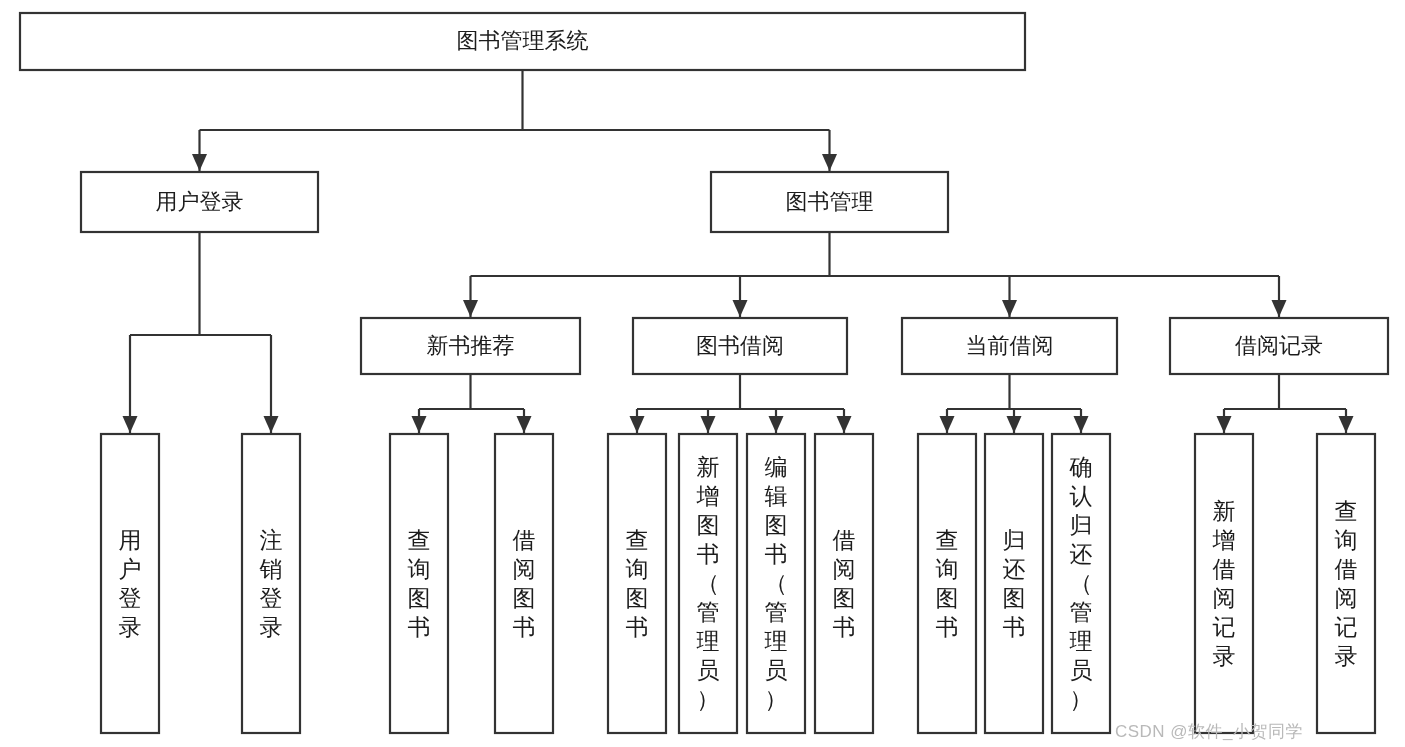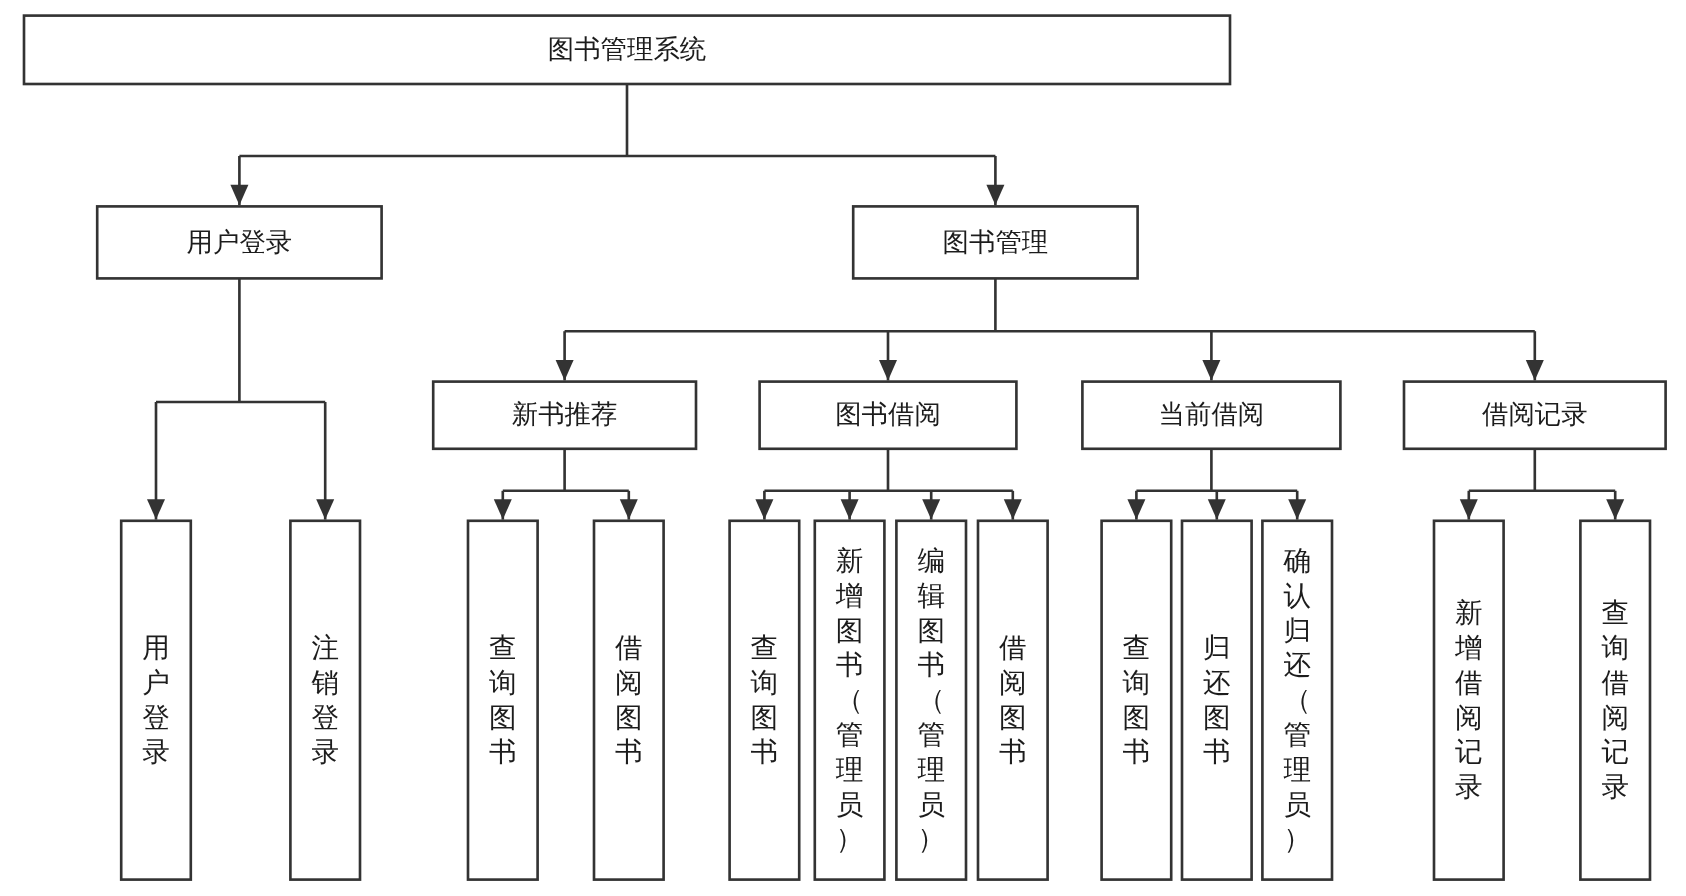--- a/index.html
+++ b/index.html
@@ -198,13 +198,14 @@
         <g>
           <rect x="1195" y="434" width="58" height="299" class="node-box"></rect>
           <text x="1224" y="518.5" class="leaf-label"><tspan x="1224" dy="0">新</tspan><tspan x="1224" dy="29">增</tspan><tspan x="1224" dy="29">借</tspan><tspan x="1224" dy="29">阅</tspan><tspan x="1224" dy="29">记</tspan><tspan x="1224" dy="29">录</tspan></text>
         </g>
         <g>
           <rect x="1317" y="434" width="58" height="299" class="node-box"></rect>
           <text x="1346" y="518.5" class="leaf-label"><tspan x="1346" dy="0">查</tspan><tspan x="1346" dy="29">询</tspan><tspan x="1346" dy="29">借</tspan><tspan x="1346" dy="29">阅</tspan><tspan x="1346" dy="29">记</tspan><tspan x="1346" dy="29">录</tspan></text>
         </g>
       </g>
   </svg>
+  <div class="watermark">CSDN @软件_小贺同学</div>
 </div>
 
 </body></html>

